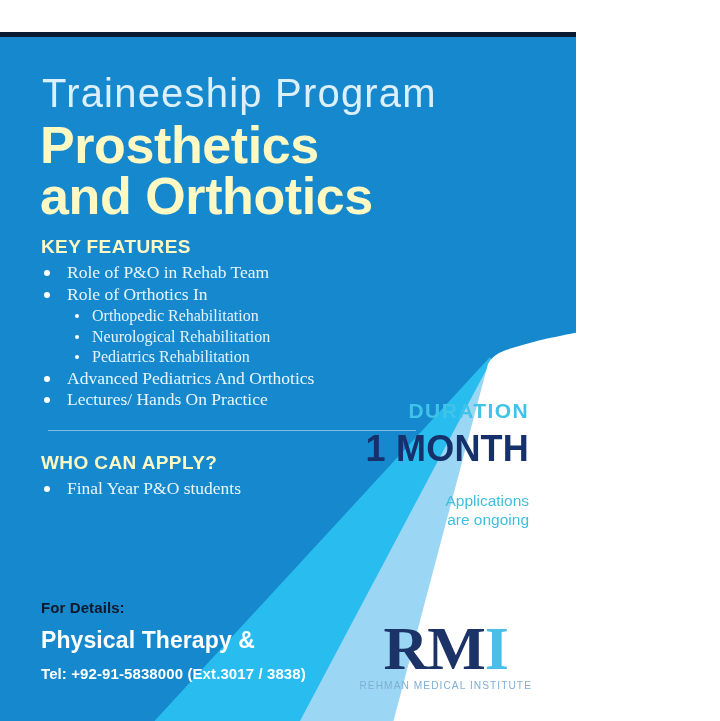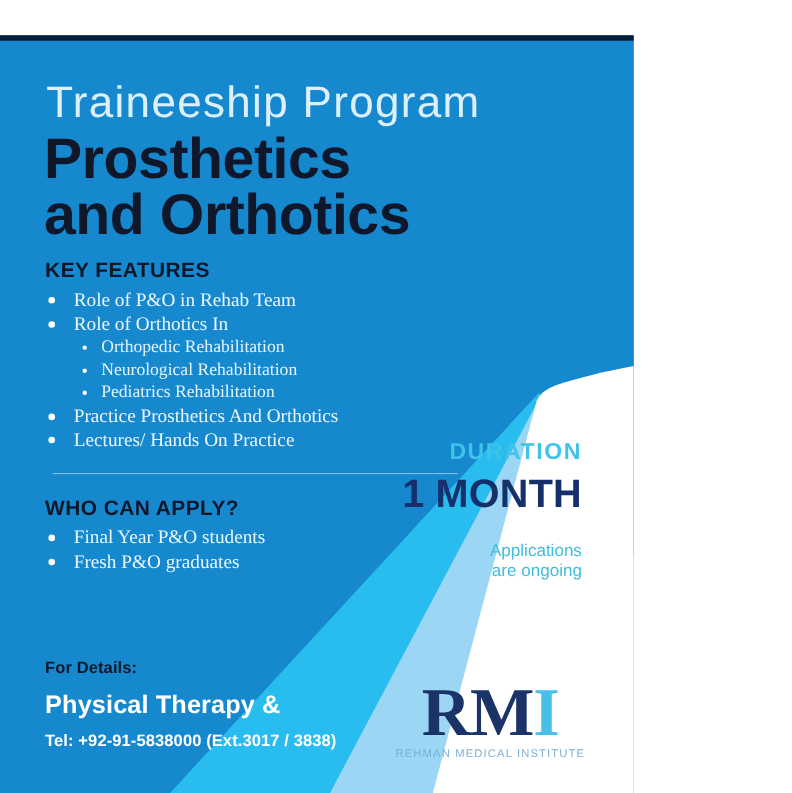--- a/index.html
+++ b/index.html
@@ -53,33 +53,33 @@
     color: #dcf0fb;
     line-height: 1.05;
     white-space: nowrap;
   }
   .headline {
     position: absolute;
     left: 40px;
     top: 88px;
     font-size: 52px;
     font-weight: 700;
-    color: #0f172a;
+    color: #fef9c3;
     line-height: 0.98;
     letter-spacing: -0.4px;
   }
   .headline .l2 { display: block; }
 
   .section-title {
     position: absolute;
     left: 41px;
     font-size: 19px;
     font-weight: 700;
     letter-spacing: 0.4px;
-    color: #0f172a;
+    color: #fef9c3;
   }
   #key-features-title { top: 204px; }
   #who-can-apply-title { top: 420px; }
 
   ul.feature-list, ul.sub-list, ul.apply-list {
     list-style: none;
     margin: 0;
     padding: 0;
   }
   ul.feature-list, ul.apply-list {
@@ -279,40 +279,36 @@
             <span>Neurological Rehabilitation</span>
           </li>
           <li class="sub-row">
             <span class="dot-sm"></span>
             <span>Pediatrics Rehabilitation</span>
           </li>
         </ul>
       </li>
       <li class="bullet-row">
         <span class="dot"></span>
-        <span>Practice Prosthetics And Orthotics</span>
+        <span>Advanced Pediatrics And Orthotics</span>
       </li>
       <li class="bullet-row">
         <span class="dot"></span>
         <span>Lectures/ Hands On Practice</span>
       </li>
     </ul>
 
     <div id="divider"></div>
 
     <div class="section-title" id="who-can-apply-title">WHO CAN APPLY?</div>
 
     <ul class="apply-list" id="apply-list">
       <li class="bullet-row">
         <span class="dot"></span>
         <span>Final Year P&amp;O students</span>
-      </li>
-      <li class="bullet-row">
-        <span class="dot"></span>
-        <span>Fresh P&amp;O graduates</span>
       </li>
     </ul>
 
     <div id="contact-block">
       <div id="for-details">For Details:</div>
       <div id="dept-name">
         <span>Physical Therapy &amp;</span>
       </div>
       <div id="phone">Tel: +92-91-5838000 (Ext.3017 / 3838)</div>
     </div>

